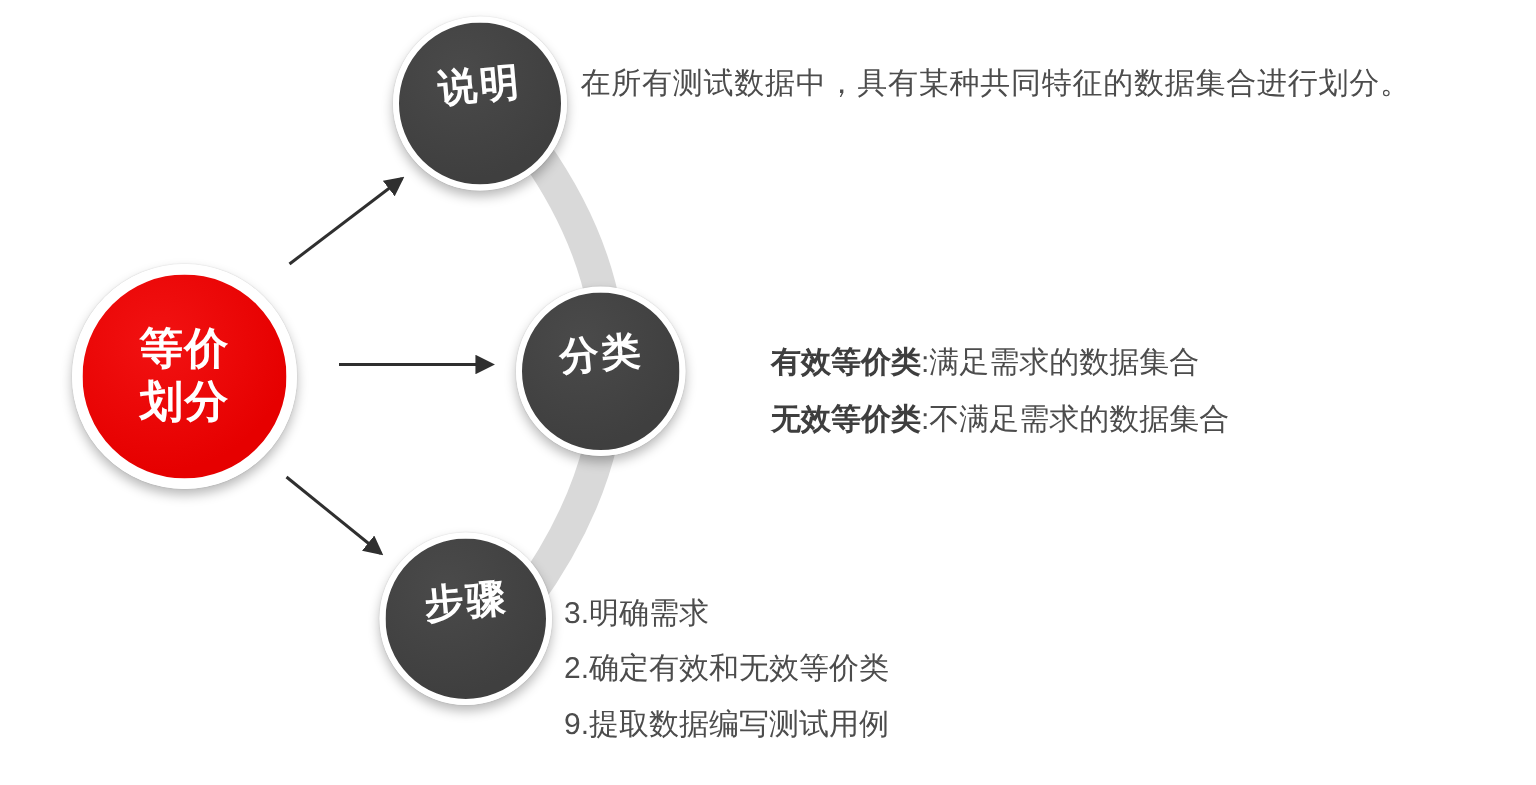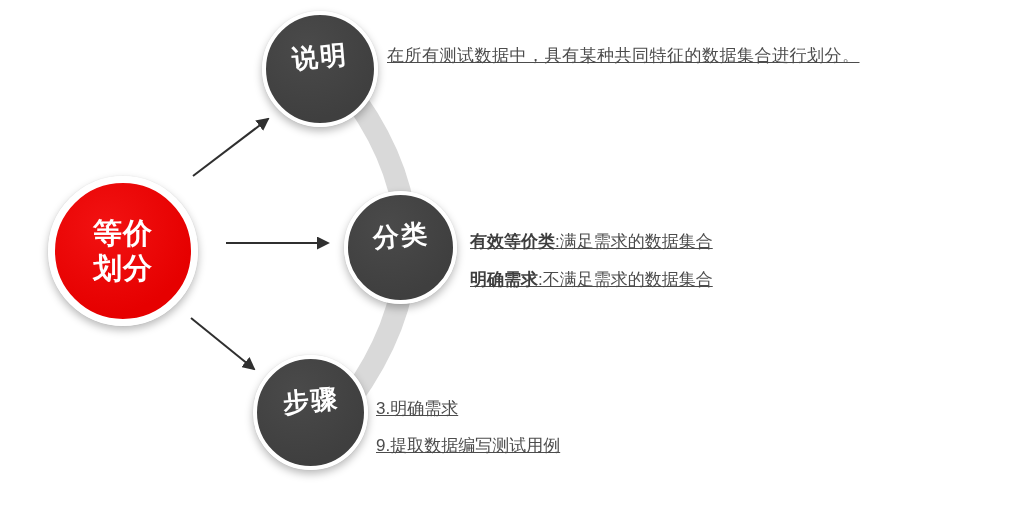--- a/index.html
+++ b/index.html
@@ -72,28 +72,27 @@
     color:#ffffff;
     font-weight:bold;
     font-size:26px;
     letter-spacing:2px;
     white-space:nowrap;
   }
   .textblock{
     position:absolute;
     z-index:1;
     color:var(--body-text,#4c4c4c);
-    font-size:17px;
+    font-size:20px;
     line-height:24px;
     white-space:nowrap;
-    text-decoration:underline;
   }
   .desc-text{left:387px;top:44px;letter-spacing:.5px;}
   .class-block{left:470px;top:230px;}
-  .class-line{margin-bottom:14px;}
+  .class-line{margin-bottom:14px;margin-left:44px;}
   .class-term{font-weight:bold;color:#3e3e3e;}
   .steps-block{left:376px;top:397px;}
   .step-line{margin-bottom:13px;}
 </style>
 </head>
 <body>
 
 <div class="canvas">
 
   <svg class="layer-svg" viewBox="0 0 1024 523" xmlns="http://www.w3.org/2000/svg">
@@ -127,22 +126,23 @@
     <span class="node-label">步骤</span>
   </div>
 
   <div class="textblock desc-text">在所有测试数据中，具有某种共同特征的数据集合进行划分。</div>
 
   <div class="textblock class-block">
     <div class="class-line">
       <span class="class-term">有效等价类</span><span>:满足需求的数据集合</span>
     </div>
     <div class="class-line">
-      <span class="class-term">明确需求</span><span>:不满足需求的数据集合</span>
+      <span class="class-term">无效等价类</span><span>:不满足需求的数据集合</span>
     </div>
   </div>
 
   <div class="textblock steps-block">
     <div class="step-line">3.明确需求</div>
+    <div class="step-line">2.确定有效和无效等价类</div>
     <div class="step-line">9.提取数据编写测试用例</div>
   </div>
 
 </div>
 
 </body></html>

